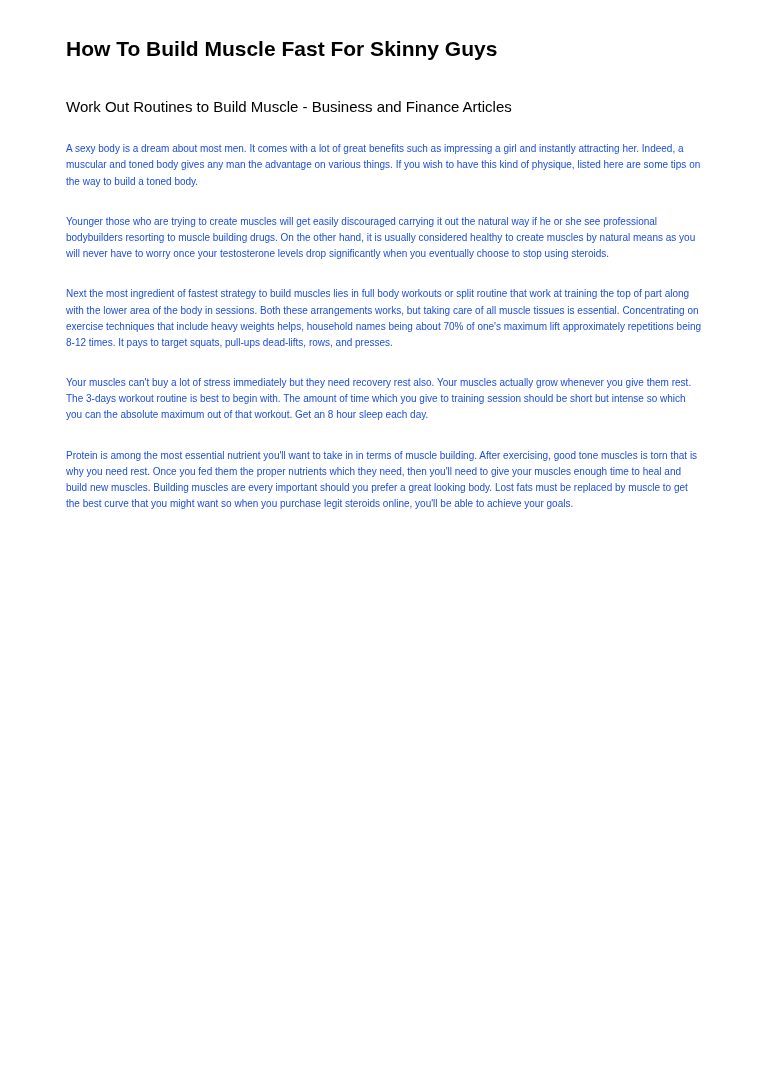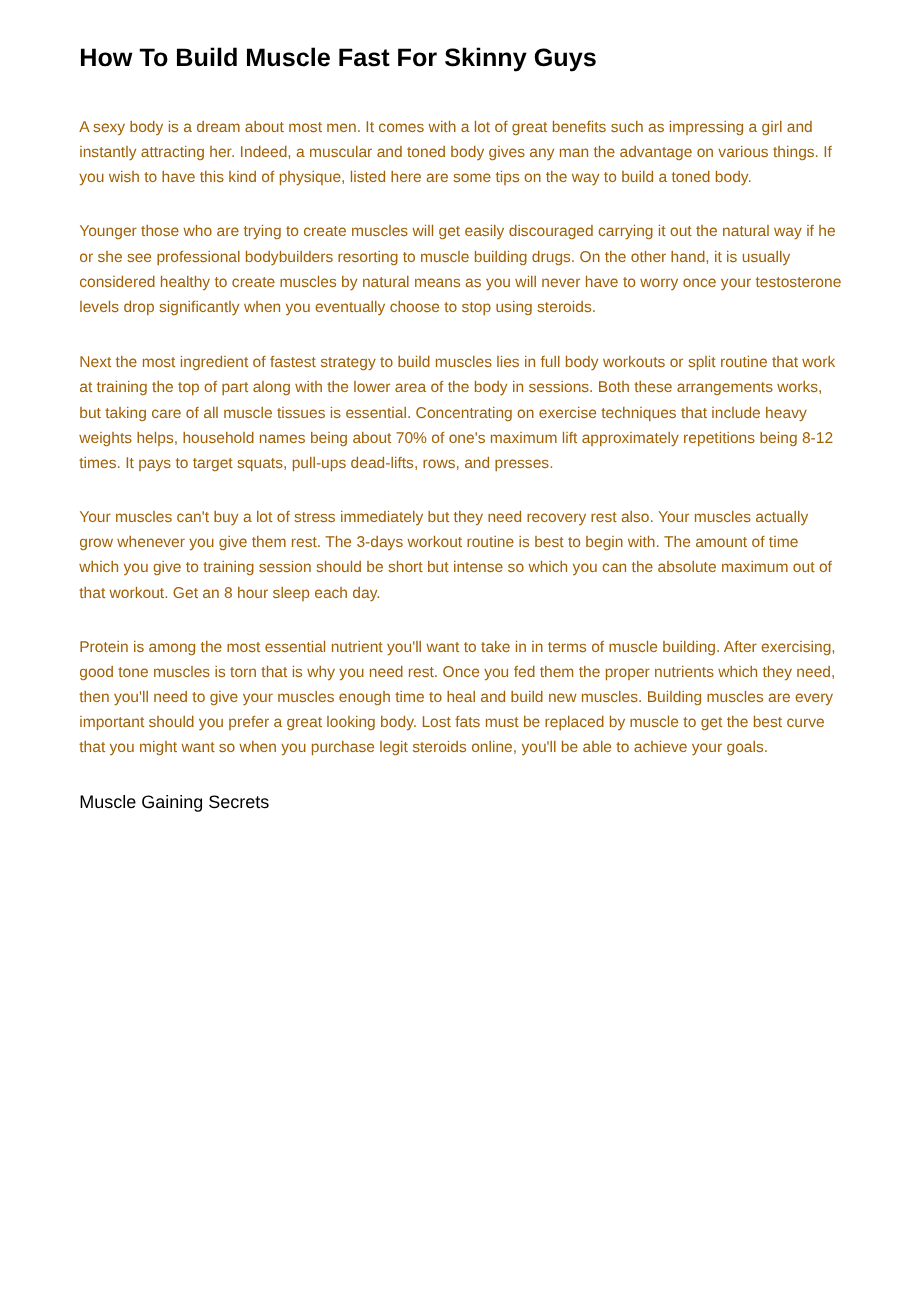--- a/index.html
+++ b/index.html
@@ -27,47 +27,47 @@
     color: #000000;
   }
   .doc-subtitle {
     font-size: 15px;
     font-weight: 400;
     margin: 0 0 22px 0;
     line-height: 1.6;
     color: #000000;
   }
   .doc-paragraph {
-    font-size: 13px;
+    font-size: 10px;
     font-weight: 400;
     margin: 0 0 24px 0;
     line-height: 1.62;
-    color: #a16207;
+    color: #1d4ed8;
   }
   .gap-large {
   }
   .doc-footer {
     font-size: 15px;
     font-weight: 400;
     margin: 0;
     line-height: 1.62;
     color: #000000;
   }
 </style>
 </head>
 <body>
 
 <div class="page">
   <h1 class="doc-title">How To Build Muscle Fast For Skinny Guys</h1>
 
+  <p class="doc-subtitle">Work Out Routines to Build Muscle - Business and Finance Articles</p>
 
   <p class="doc-paragraph">A sexy body is a dream about most men. It comes with a lot of great benefits such as impressing a girl and instantly attracting her. Indeed, a muscular and toned body gives any man the advantage on various things. If you wish to have this kind of physique, listed here are some tips on the way to build a toned body.</p>
 
   <p class="doc-paragraph gap-large">Younger those who are trying to create muscles will get easily discouraged carrying it out the natural way if he or she see professional bodybuilders resorting to muscle building drugs. On the other hand, it is usually considered healthy to create muscles by natural means as you will never have to worry once your testosterone levels drop significantly when you eventually choose to stop using steroids.</p>
 
   <p class="doc-paragraph">Next the most ingredient of fastest strategy to build muscles lies in full body workouts or split routine that work at training the top of part along with the lower area of the body in sessions. Both these arrangements works, but taking care of all muscle tissues is essential. Concentrating on exercise techniques that include heavy weights helps, household names being about 70% of one's maximum lift approximately repetitions being 8-12 times. It pays to target squats, pull-ups dead-lifts, rows, and presses.</p>
 
   <p class="doc-paragraph">Your muscles can't buy a lot of stress immediately but they need recovery rest also. Your muscles actually grow whenever you give them rest. The 3-days workout routine is best to begin with. The amount of time which you give to training session should be short but intense so which you can the absolute maximum out of that workout. Get an 8 hour sleep each day.</p>
 
   <p class="doc-paragraph">Protein is among the most essential nutrient you'll want to take in in terms of muscle building. After exercising, good tone muscles is torn that is why you need rest. Once you fed them the proper nutrients which they need, then you'll need to give your muscles enough time to heal and build new muscles. Building muscles are every important should you prefer a great looking body. Lost fats must be replaced by muscle to get the best curve that you might want so when you purchase legit steroids online, you'll be able to achieve your goals.</p>
 
-  <p class="doc-footer gap-large">Muscle Gaining Secrets</p>
 </div>
 
 </body></html>

